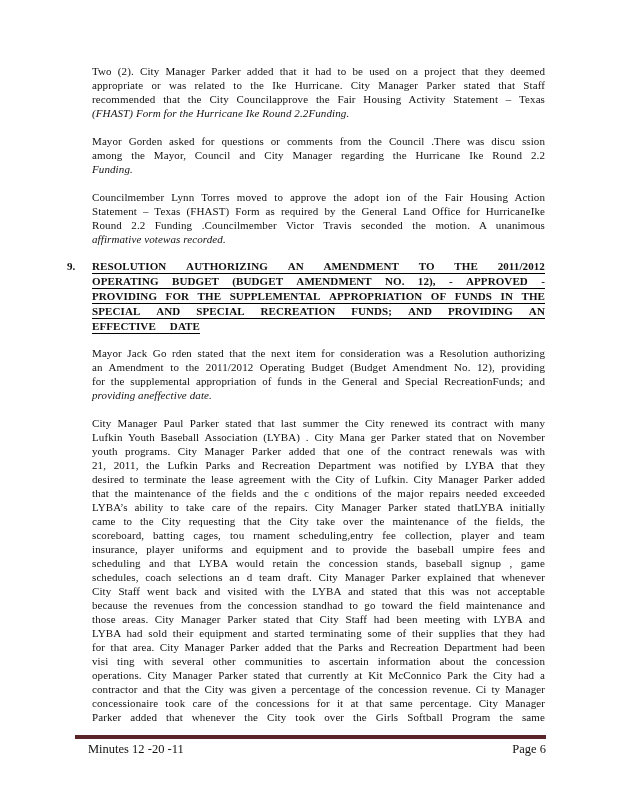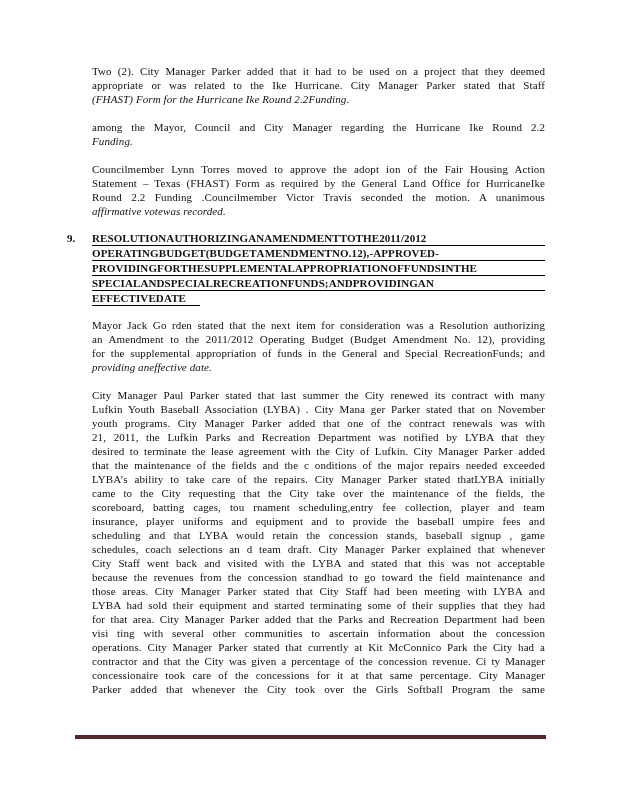--- a/index.html
+++ b/index.html
@@ -35,21 +35,21 @@
   .item-num {
     position: absolute;
     left: -25px;
     top: 0;
     font-size: 11px;
     font-weight: bold;
     line-height: 13px;
   }
   .h-line {
     display: flex;
-    justify-content: flex-start;
+    justify-content: space-between;
     font-size: 11px;
     font-weight: bold;
     line-height: 13px;
     border-bottom: 1.2px solid #000;
     margin-bottom: 1px;
     letter-spacing: 0.1px;
   }
   .h-line.h-last { width: 108px; }
 
   .footer {
@@ -70,23 +70,25 @@
 </style>
 </head>
 <body>
 
 <div class="page">
   <div class="content">
     <div id="before-paras">
         <div class="para">
           <div class="line">Two (2). City Manager Parker added that it had to be used on a project that they deemed</div>
           <div class="line">appropriate or was related to the Ike Hurricane. City Manager Parker stated that Staff</div>
+          <div class="line">recommended that the City Councilapprove the Fair Housing Activity Statement – Texas</div>
           <div class="line line-last">(FHAST) Form for the Hurricane Ike Round 2.2Funding.</div>
         </div>
         <div class="para">
+          <div class="line">Mayor Gorden asked for questions or comments from the Council .There was discu ssion</div>
           <div class="line">among the Mayor, Council and City Manager regarding the Hurricane Ike Round 2.2</div>
           <div class="line line-last">Funding.</div>
         </div>
         <div class="para">
           <div class="line">Councilmember Lynn Torres moved to approve the adopt ion of the Fair Housing Action</div>
           <div class="line">Statement – Texas (FHAST) Form as required by the General Land Office for HurricaneIke</div>
           <div class="line">Round 2.2 Funding .Councilmember Victor Travis seconded the motion. A unanimous</div>
           <div class="line line-last">affirmative votewas recorded.</div>
         </div>
       </div>
@@ -171,14 +173,18 @@
           <div class="line">operations. City Manager Parker stated that currently at Kit McConnico Park the City had a</div>
           <div class="line">contractor and that the City was given a percentage of the concession revenue. Ci ty Manager</div>
           <div class="line">concessionaire took care of the concessions for it at that same percentage. City Manager</div>
           <div class="line">Parker added that whenever the City took over the Girls Softball Program the same</div>
         </div>
       </div>
   </div>
 
   <div class="footer">
     <div class="footer-rule" style="background: rgb(90, 37, 40);"></div>
+    <div class="footer-row">
+      <span>Minutes 12 -20 -11</span>
+      <span>Page 6</span>
+    </div>
   </div>
 </div>
 
 </body></html>

